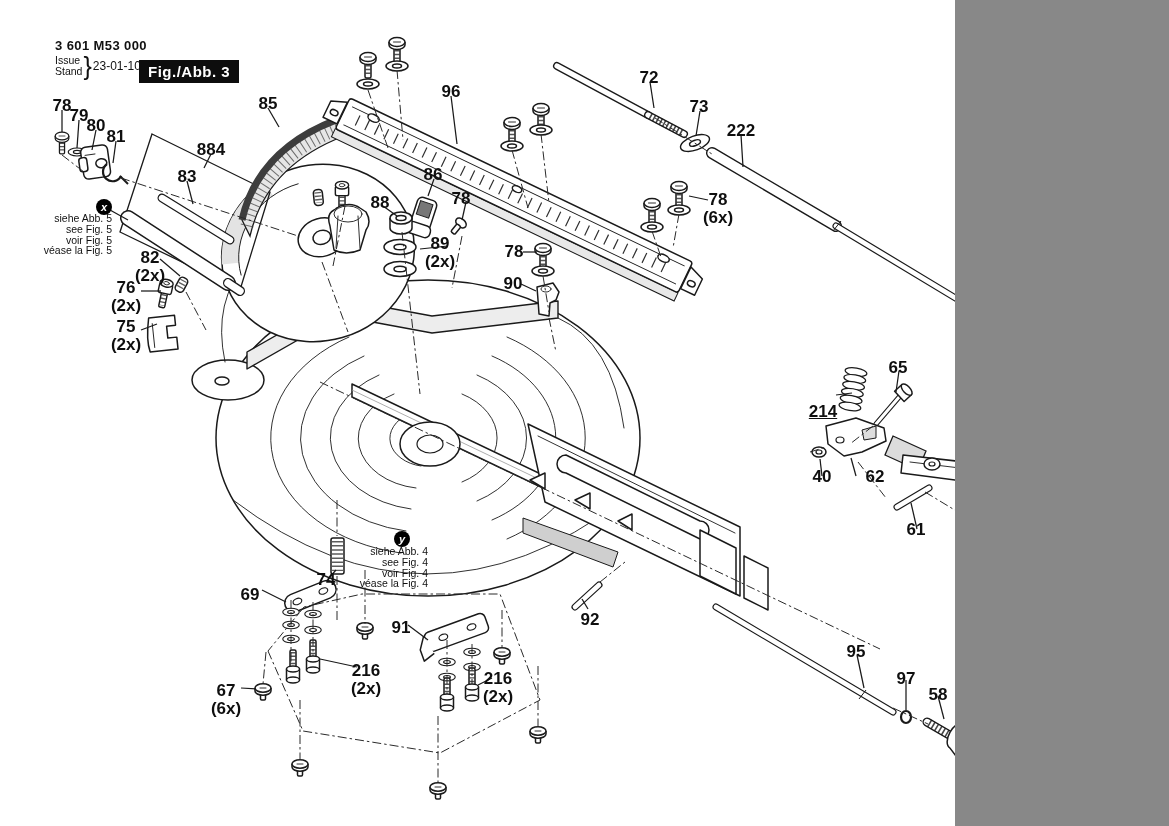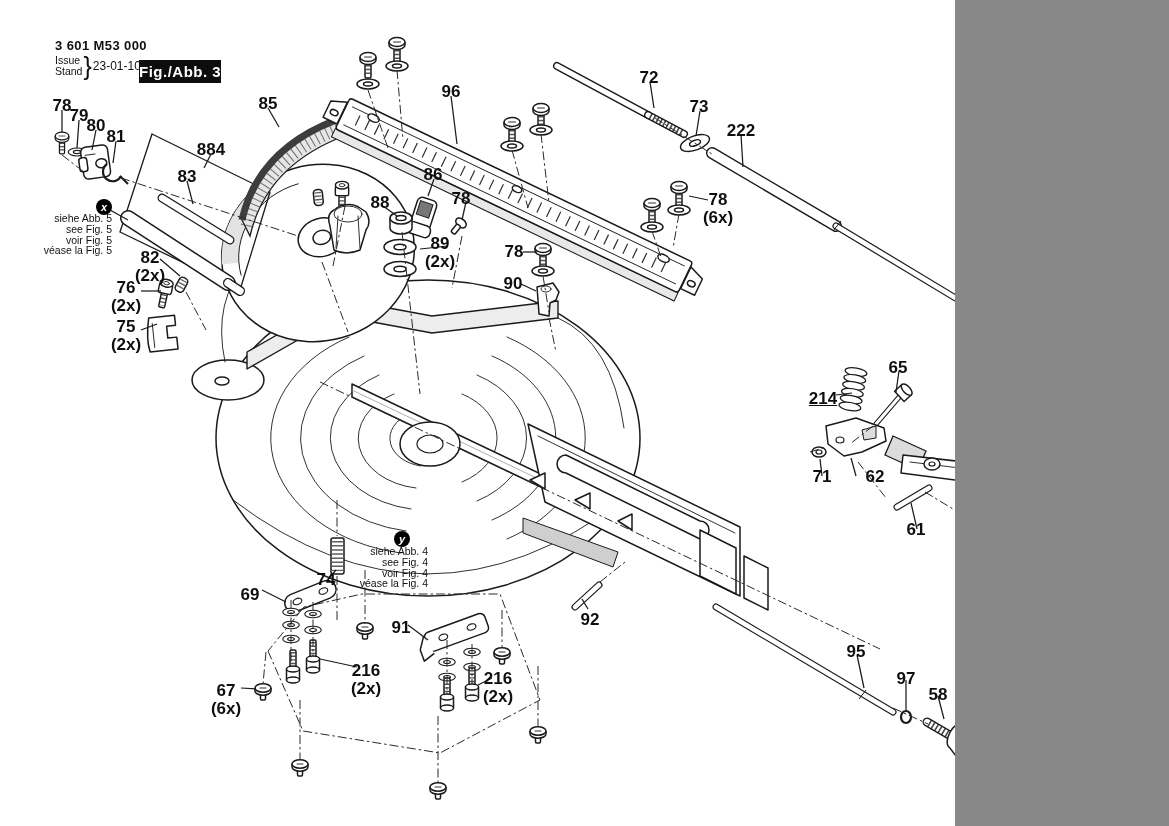--- a/index.html
+++ b/index.html
@@ -15,21 +15,21 @@
   .part-label{position:absolute;transform:translateX(-50%);font-weight:bold;font-size:17px;
               line-height:1.08;text-align:center;white-space:nowrap;color:#0f0f0f;}
   .pqty{display:block;}
   .titleblock{position:absolute;}
   .pn{font-size:13px;font-weight:600;letter-spacing:.4px;}
   .issuerow{display:flex;align-items:center;margin-top:2px;}
   .islabels{font-size:10.5px;line-height:11px;}
   .brace{font-size:25px;font-weight:300;line-height:22px;margin:0 1px 0 1px;}
   .date{font-size:12px;}
   .figbox{position:absolute;background:#0d0d0d;color:#fff;font-size:15px;font-weight:bold;
-          padding:3px 0;letter-spacing:.5px;}
+          padding:3px 9px;letter-spacing:.5px;}
   .note{position:absolute;font-size:10.5px;line-height:10.8px;text-align:right;color:#111;}
   .badge{position:absolute;width:16px;height:16px;border-radius:50%;background:#000;color:#fff;
          font-size:11px;font-weight:bold;font-style:italic;display:flex;align-items:center;
          justify-content:center;}
   .footer{position:absolute;font-size:11px;line-height:12.4px;color:#222;}
 </style>
 </head>
 <body>
 
 <div id="stage">
@@ -486,23 +486,23 @@
     <div class="part-label" style="left: 433px; top: 166px;"><span class="pnum">86</span></div>
     <div class="part-label" style="left: 380px; top: 194px;"><span class="pnum">88</span></div>
     <div class="part-label" style="left: 461px; top: 190px;"><span class="pnum">78</span></div>
     <div class="part-label" style="left: 440px; top: 235px;"><span class="pnum">89</span><span class="pqty">(2x)</span></div>
     <div class="part-label" style="left: 514px; top: 243px;"><span class="pnum">78</span></div>
     <div class="part-label" style="left: 513px; top: 275px;"><span class="pnum">90</span></div>
     <div class="part-label" style="left: 718px; top: 191px;"><span class="pnum">78</span><span class="pqty">(6x)</span></div>
     <div class="part-label" style="left: 1047px; top: 301px;"><span class="pnum">66</span></div>
     <div class="part-label" style="left: 1078px; top: 318px;"><span class="pnum">65</span></div>
     <div class="part-label" style="left: 1107px; top: 336px;"><span class="pnum">64</span></div>
-    <div class="part-label" style="left: 823px; top: 390px; text-decoration: underline;"><span class="pnum">214</span></div>
+    <div class="part-label" style="left: 823px; top: 403px; text-decoration: underline;"><span class="pnum">214</span></div>
     <div class="part-label" style="left: 898px; top: 359px;"><span class="pnum">65</span></div>
-    <div class="part-label" style="left: 822px; top: 468px;"><span class="pnum">71</span></div>
+    <div class="part-label" style="left: 822px; top: 468px;"><span class="pnum">40</span></div>
     <div class="part-label" style="left: 855px; top: 468px; margin-left: 20px;"><span class="pnum">62</span></div>
     <div class="part-label" style="left: 1099px; top: 492px;"><span class="pnum">94</span></div>
     <div class="part-label" style="left: 916px; top: 521px;"><span class="pnum">61</span></div>
     <div class="part-label" style="left: 1073px; top: 558px;"><span class="pnum">59</span></div>
     <div class="part-label" style="left: 1073px; top: 636px;"><span class="pnum">60</span></div>
     <div class="part-label" style="left: 856px; top: 643px;"><span class="pnum">95</span></div>
     <div class="part-label" style="left: 906px; top: 670px;"><span class="pnum">97</span></div>
     <div class="part-label" style="left: 938px; top: 686px;"><span class="pnum">58</span></div>
     <div class="part-label" style="left: 590px; top: 611px;"><span class="pnum">92</span></div>
     <div class="part-label" style="left: 326px; top: 571px;"><span class="pnum">74</span></div>

